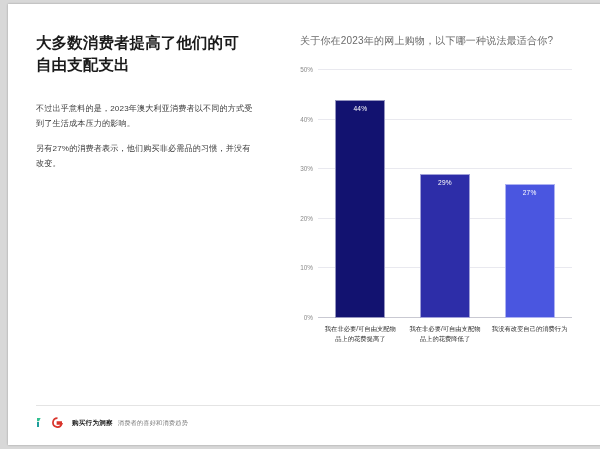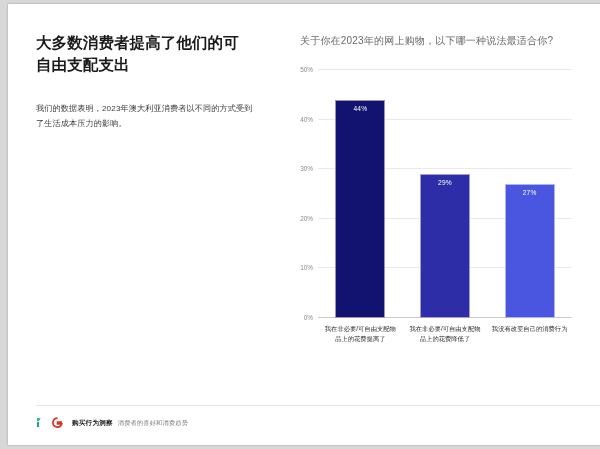--- a/index.html
+++ b/index.html
@@ -200,21 +200,22 @@
 </style>
 </head>
 <body>
 
 <div class="slide">
 
   <div class="left-col">
     <h1 class="headline">大多数消费者提高了他们的可自由支配支出</h1>
 
     <div class="body-block">
-      <p class="para">我们的数据表明，2023年澳大利亚消费者以不同的方式受到了生活成本压力的影响。</p>
+      <p class="para">不过出乎意料的是，2023年澳大利亚消费者以不同的方式受到了生活成本压力的影响。</p>
+      <p class="para">另有27%的消费者表示，他们购买非必需品的习惯，并没有改变。</p>
     </div>
   </div>
 
   <div class="chart-col">
 
     <p class="chart-question">关于你在2023年的网上购物，以下哪一种说法最适合你?</p>
 
     <div class="plot-wrap">
 
       <div class="plot-area">

